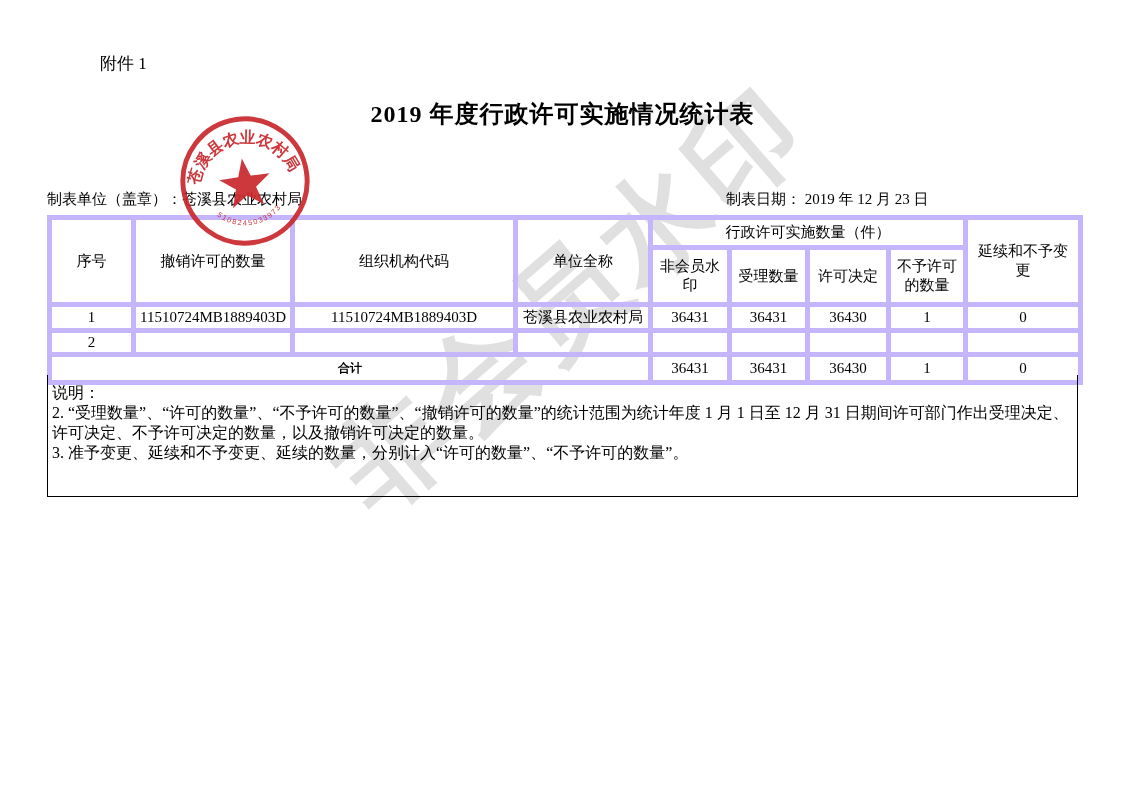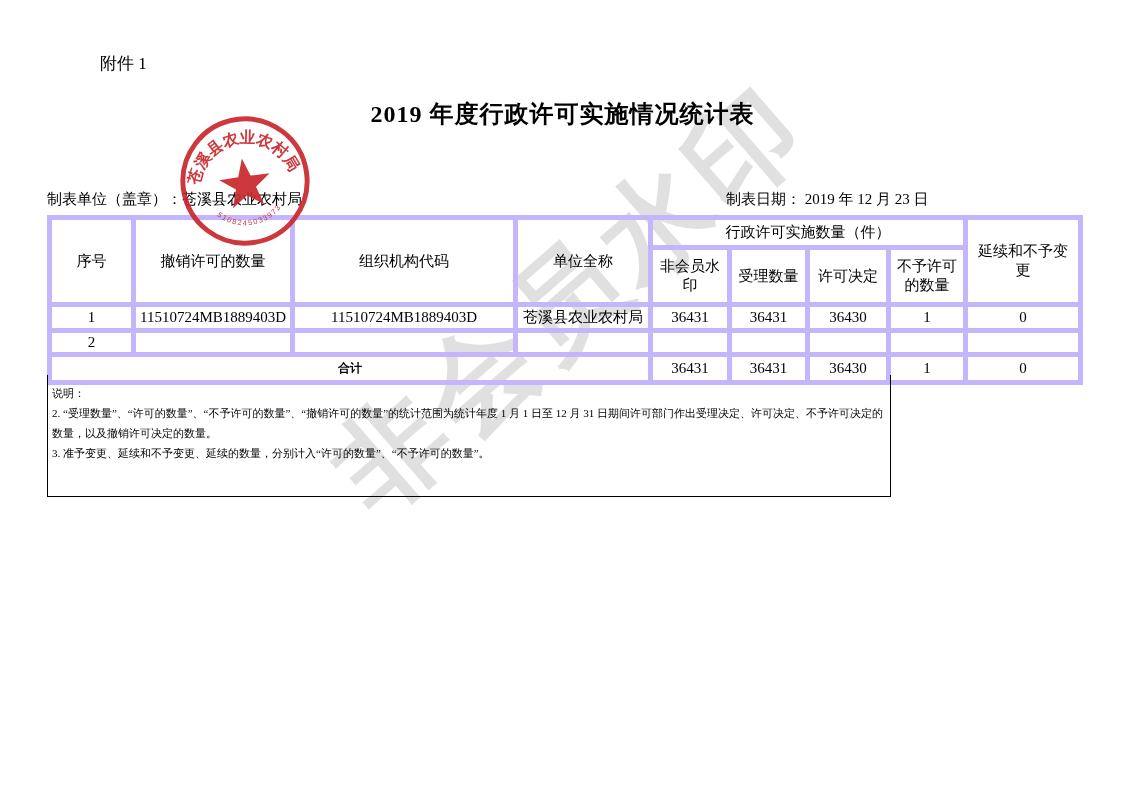--- a/index.html
+++ b/index.html
@@ -32,23 +32,23 @@
     border-collapse:collapse;table-layout:fixed;
     font-size:15px;
   }
   table.main th,table.main td{
     border:5px solid #c4b5fd;text-align:center;vertical-align:middle;
     font-weight:normal;padding:1px 4px;overflow:hidden;
   }
   table.main .total-label{font-weight:bold;font-size:12px;}
   
   .notes{
-    left:47px;top:375px;width:844px;min-height:122px;box-sizing:border-box;
+    left:47px;top:375px;width:1031px;min-height:122px;box-sizing:border-box;
     border:1px solid #000;border-top:none;
-    padding:8px 5px 10px 4px;font-size:11px;line-height:20px;
+    padding:8px 5px 10px 4px;font-size:16px;line-height:20px;
   }
   .notes div{margin:0;}
 </style>
 </head>
 <body>
 
 <div class="layer watermark">非会员水印</div>
 
 <div class="content">
 

